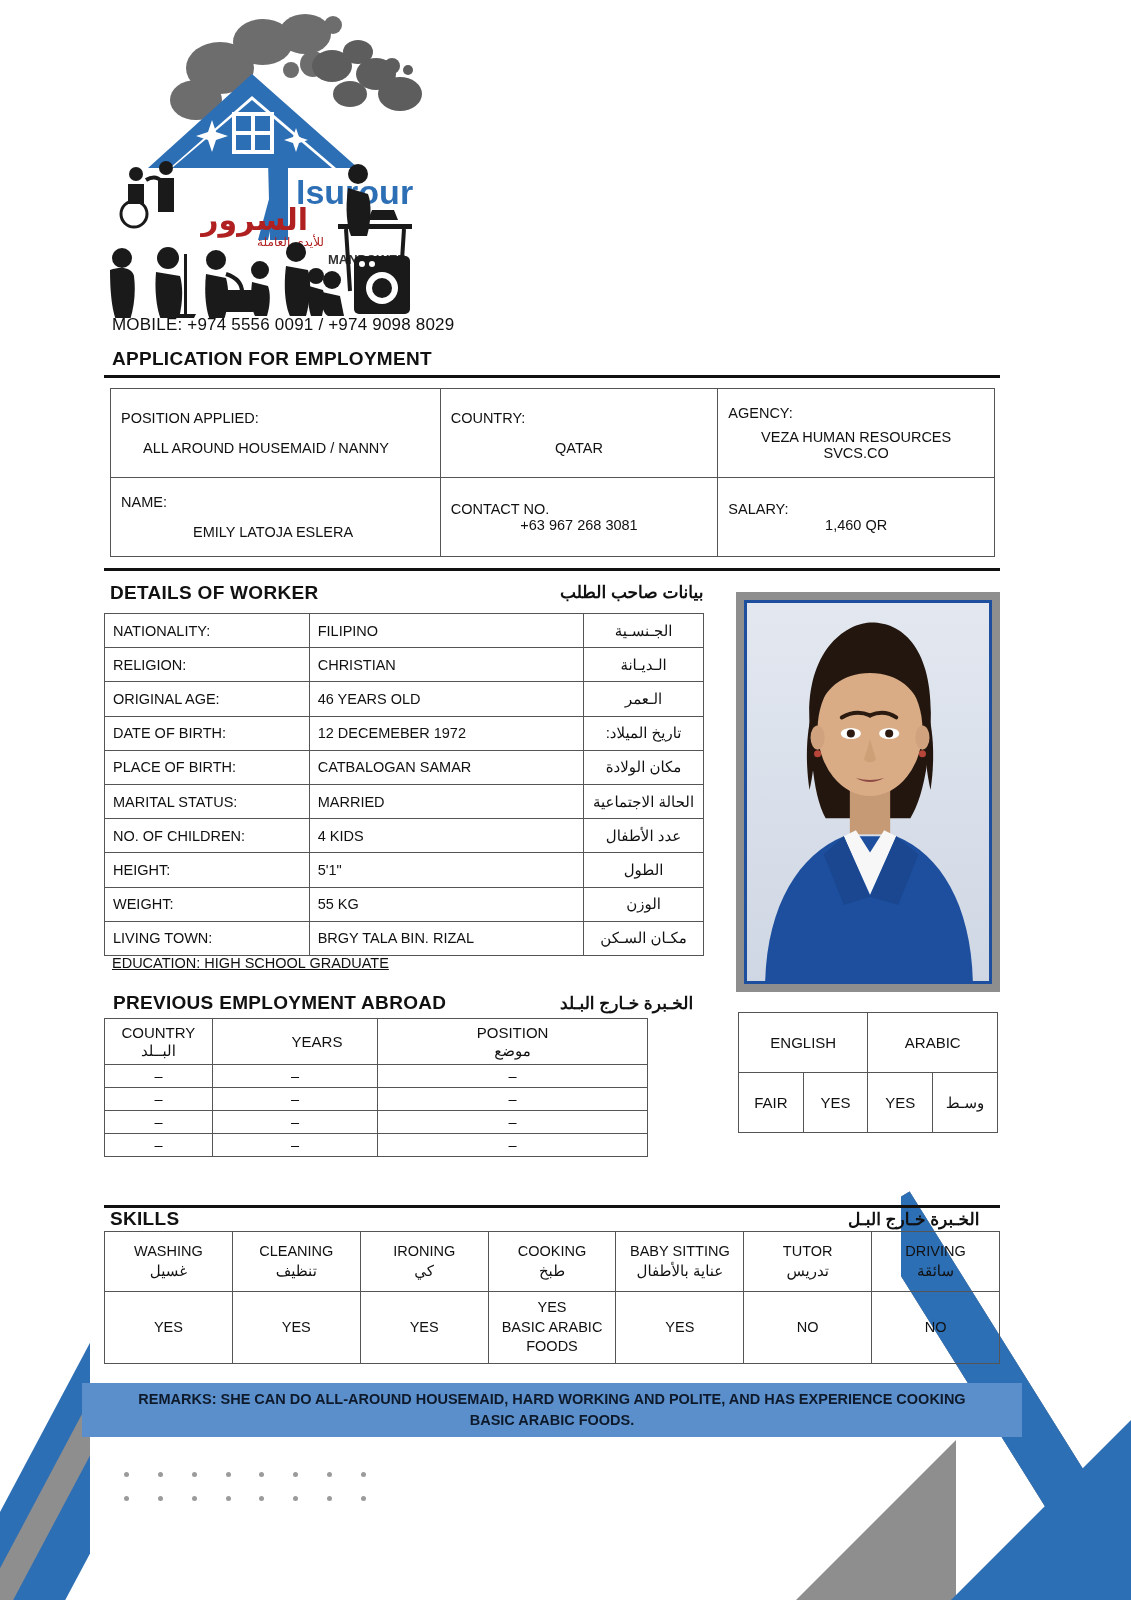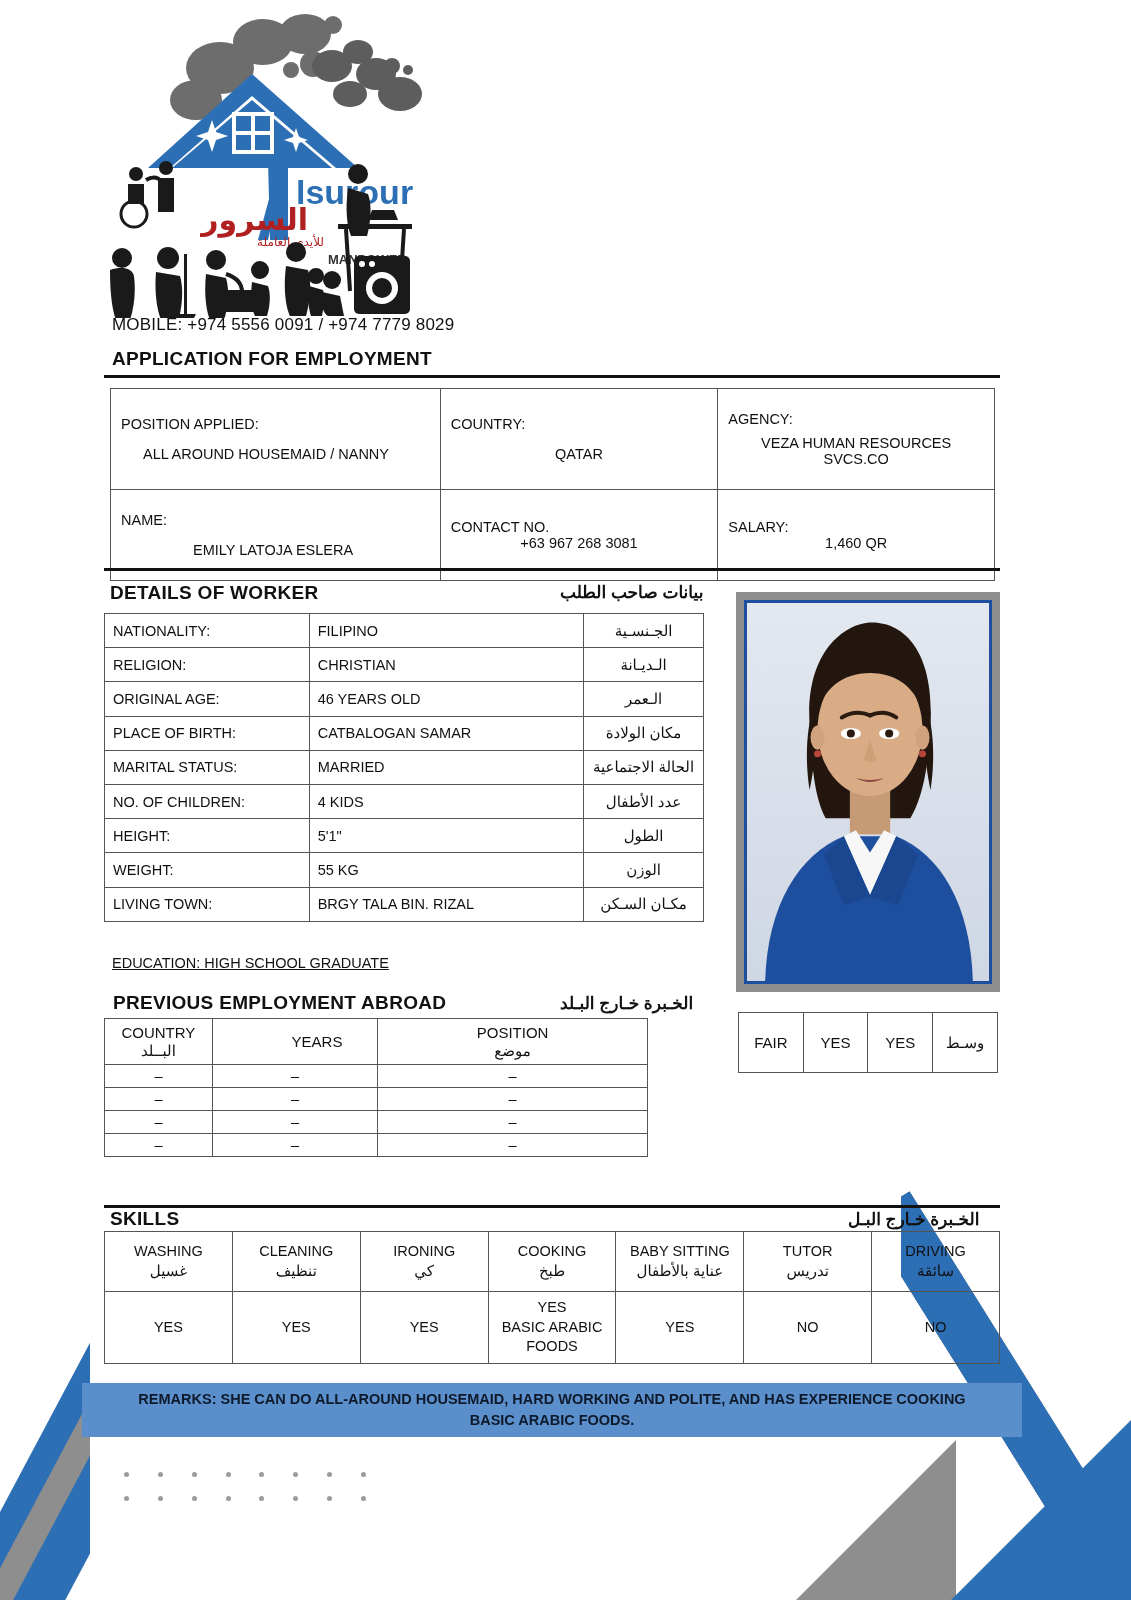--- a/index.html
+++ b/index.html
@@ -71,21 +71,21 @@
     position:absolute; left:104px; width:896px; height:3px; background:#111;
   }
 
   
   table { border-collapse: collapse; position:absolute; }
   td, th { border:1px solid #555; font-size:14.5px; font-weight:normal; padding:0; vertical-align:middle; }
   .ar { font-size:15px; direction:rtl; }
 
   
   #top-table { left:110px; top:388px; width:885px; }
-  #top-table td { height:40px; padding:22px 10px; }
+  #top-table td { height:40px; padding:16px 10px; }
   .lbl { font-size:14.5px; }
   .val { font-size:14.5px; }
   .cell-2line { height:80px; }
 
   
   #details-table { left:104px; top:613px; width:600px; }
   #details-table td { height:34.2px; padding:0 8px; }
   #details-table td.k { width:205px; }
   #details-table td.v { width:275px; }
   #details-table td.a { width:120px; text-align:center; }
@@ -249,21 +249,21 @@
           <circle cx="282" cy="280" r="10" fill="#1a1a1a"></circle>
         <circle cx="262" cy="256" r="3" fill="#ffffff"></circle>
           <circle cx="272" cy="256" r="3" fill="#ffffff"></circle>
 
         <circle cx="232" cy="272" r="9"></circle>
           <path d="M222 284 c-2 14 2 22 6 24 h16 l-4 -20 z"></path>
       </g>
     </svg>
   </div>
 
-  <div class="mobile-line">MOBILE: +974 5556 0091 / +974 7779 8029</div>
+  <div class="mobile-line">MOBILE: +974 5556 0091 / +974 9098 8029</div>
 
   <div class="section-title" style="left:112px; top:348px;">APPLICATION FOR EMPLOYMENT</div>
   <div class="rule" style="top:375px;"></div>
 
   <table id="top-table">
     <tbody>
         <tr>
       <td class="cell-2line" style="width:330px">
         <div class="lbl">POSITION APPLIED:</div>
         <div class="val" style="margin-top:14px; padding-left:22px;">ALL AROUND HOUSEMAID / NANNY</div>
@@ -308,20 +308,25 @@
     </tr>
     <tr>
       <td class="k">RELIGION:</td>
       <td class="v">CHRISTIAN</td>
       <td class="a ar">الـديـانة</td>
     </tr>
     <tr>
       <td class="k">ORIGINAL AGE:</td>
       <td class="v">46 YEARS OLD</td>
       <td class="a ar">الـعمر</td>
+    </tr>
+    <tr>
+      <td class="k">DATE OF BIRTH:</td>
+      <td class="v">12 DECEMEBER 1972</td>
+      <td class="a ar">تاريخ الميلاد:</td>
     </tr>
     <tr>
       <td class="k">PLACE OF BIRTH:</td>
       <td class="v">CATBALOGAN SAMAR</td>
       <td class="a ar">مكان الولادة</td>
     </tr>
     <tr>
       <td class="k">MARITAL STATUS:</td>
       <td class="v">MARRIED</td>
       <td class="a ar">الحالة الاجتماعية</td>
@@ -435,20 +440,24 @@
     <tr>
       <td>–</td>
       <td>–</td>
       <td>–</td>
     </tr>
   </tbody>
     </table>
 
   <table id="lang-table">
     <tbody>
+        <tr>
+      <td colspan="2" style="width:130px">ENGLISH</td>
+      <td colspan="2" style="width:130px">ARABIC</td>
+    </tr>
     <tr>
       <td style="width:65px">FAIR</td>
       <td style="width:65px">YES</td>
       <td style="width:65px">YES</td>
       <td class="ar" style="width:65px">وسـط</td>
     </tr>
   </tbody>
     </table>
 
   <div class="rule" style="top:1205px;"></div>

